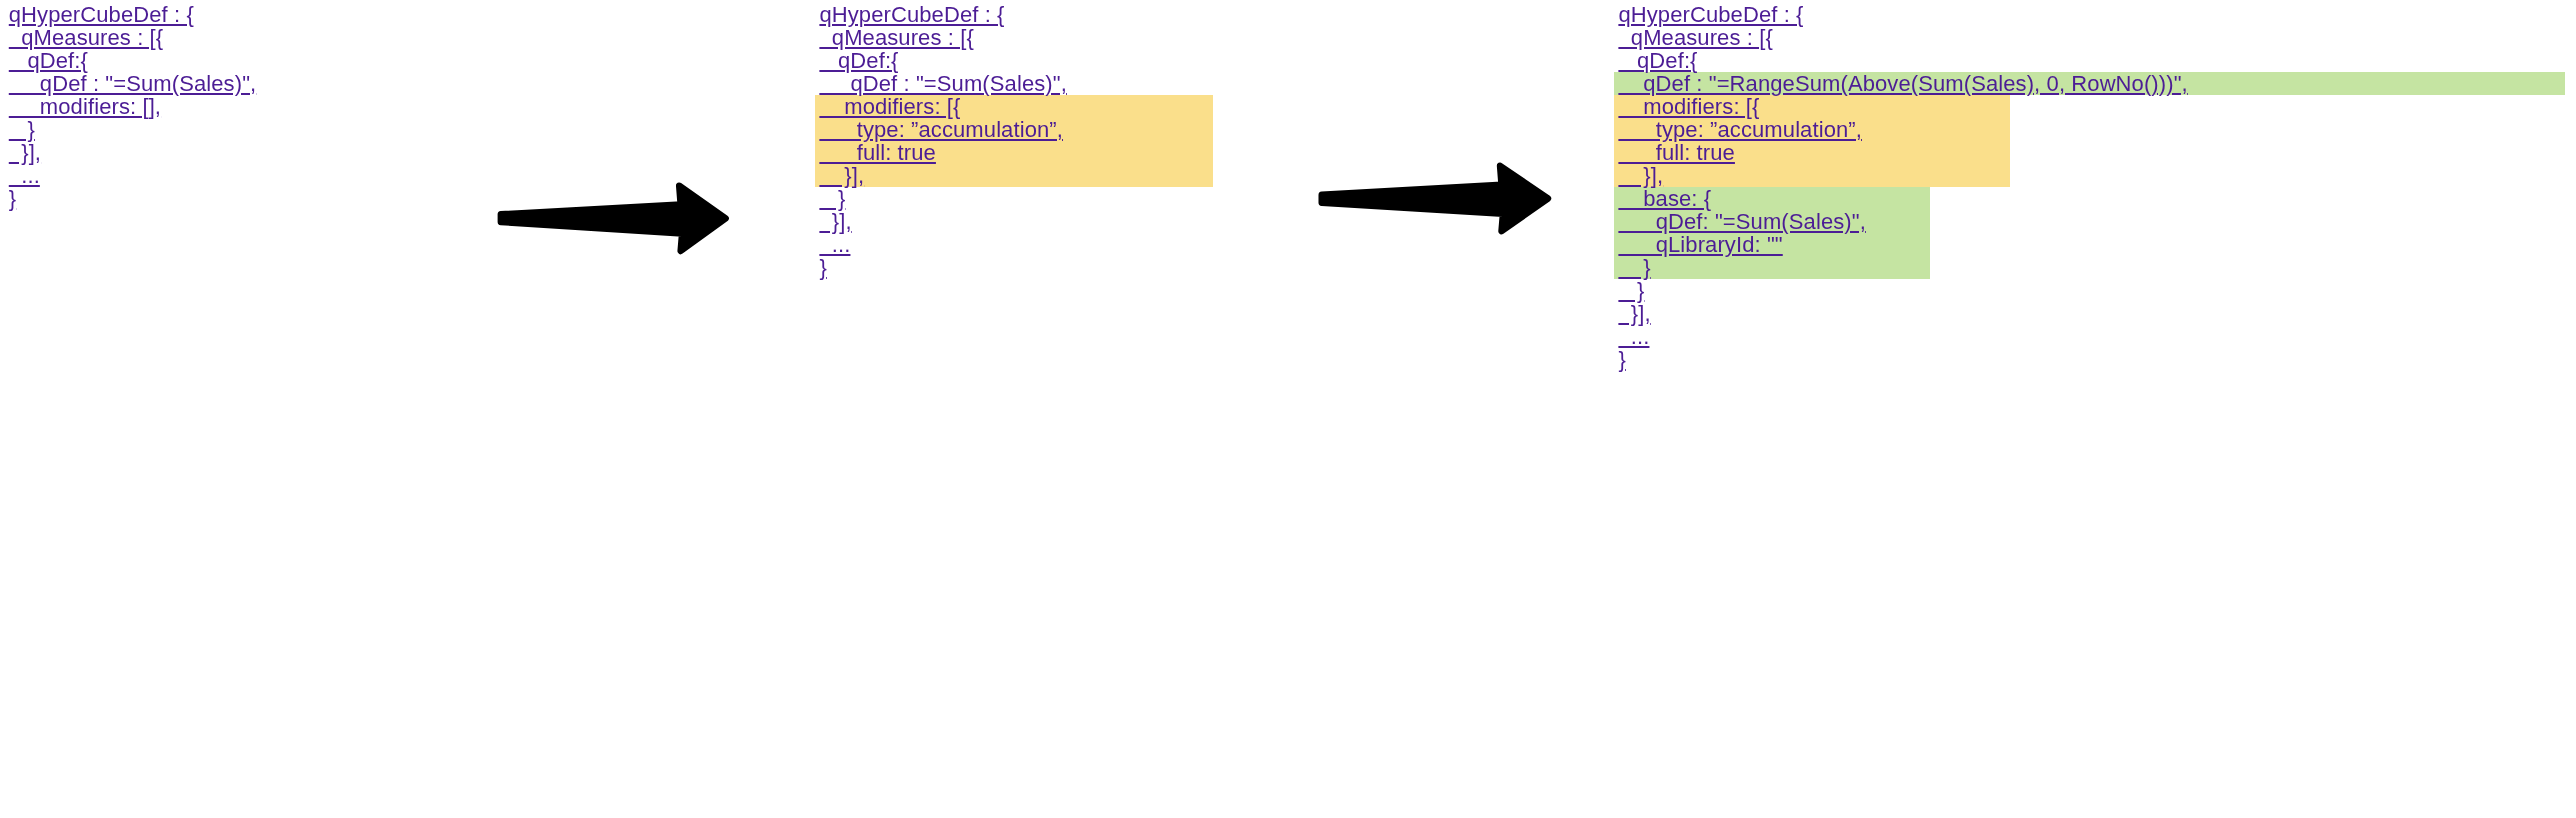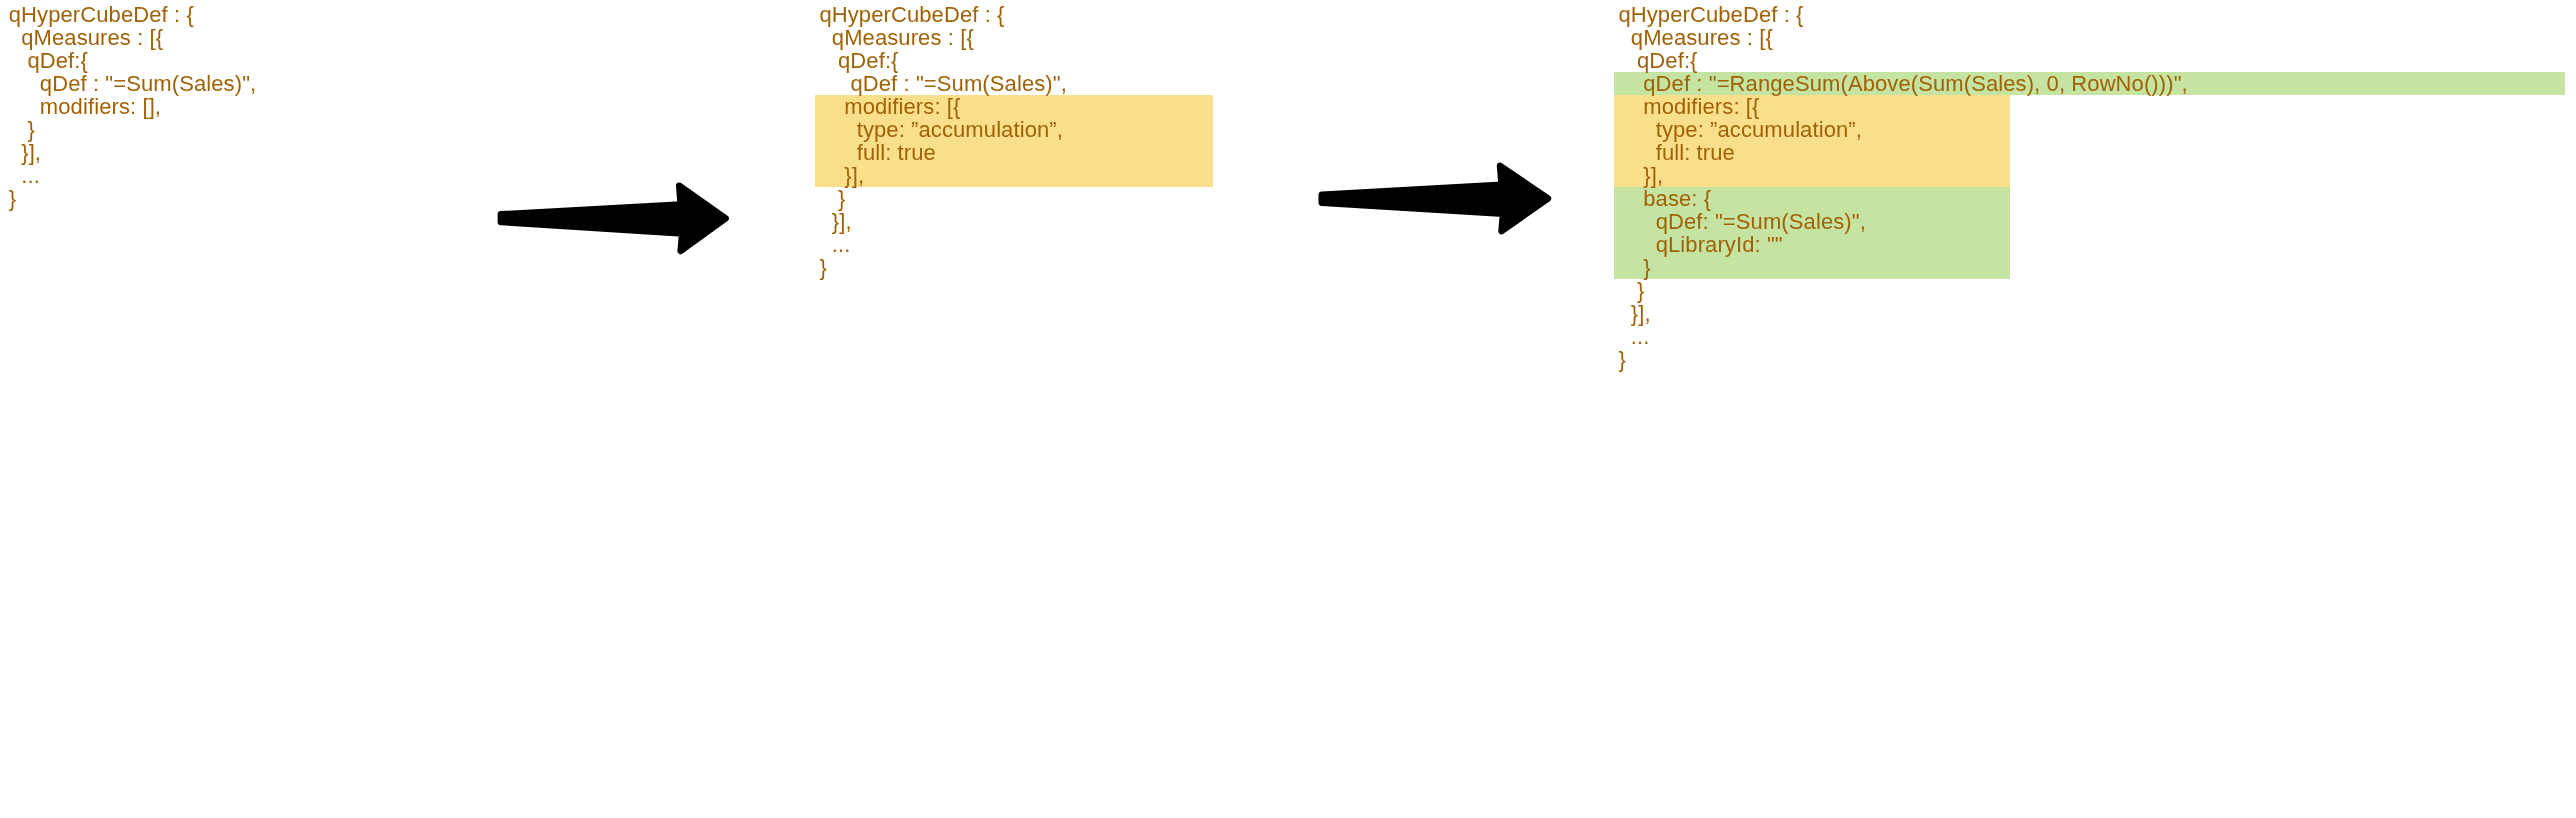--- a/index.html
+++ b/index.html
@@ -22,23 +22,24 @@
     height: 818px;
     background: #ffffff;
   }
 
   
   .code-panel {
     position: absolute;
     top: 0;
     font-size: 22px;
     line-height: 23px;
-    color: #a16207;
+    color: #4c1d95;
     white-space: pre;
     letter-spacing: 0.1px;
+    text-decoration: underline;
   }
   #panel-1 { left: 4.4px;    top: 2.9px; }
   #panel-2 { left: 815px; top: 2.9px; }
   #panel-3 { left: 1614px; top: 2.9px; }
 
   .code-line {
     display: block;
     height: 23px;
     white-space: pre;
     padding-left: 4.4px;
@@ -50,21 +51,21 @@
     display: block;
     box-sizing: border-box;
   }
   .hl-group.yellow { background: #fadf8b; }
   .hl-group.green  { background: #c5e4a2; }
   .hl-group.plain  { background: transparent; }
 
   
   #panel-2 .hl-group.yellow { width: 398px; }
   #panel-3 .hl-group.yellow { width: 396px; }
-  #panel-3 .hl-group.green  { width: 396px; }
+  #panel-3 .hl-group.green  { width: 316px; }
   #panel-3 .hl-group.green.wide { width: 951px; }
 
   
   .arrow {
     position: absolute;
   }
   #arrow-1 { left: 479px;  top: 177px; }
   #arrow-2 { left: 1300px; top: 155px; }
   .arrow svg { display: block; }
 </style>

